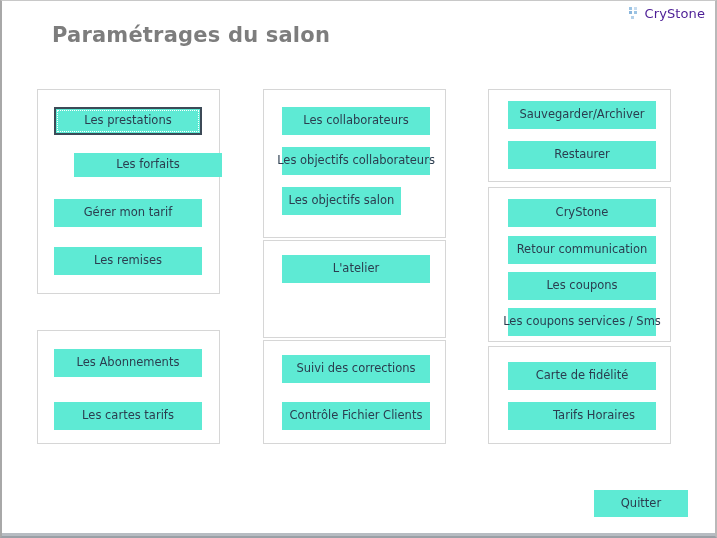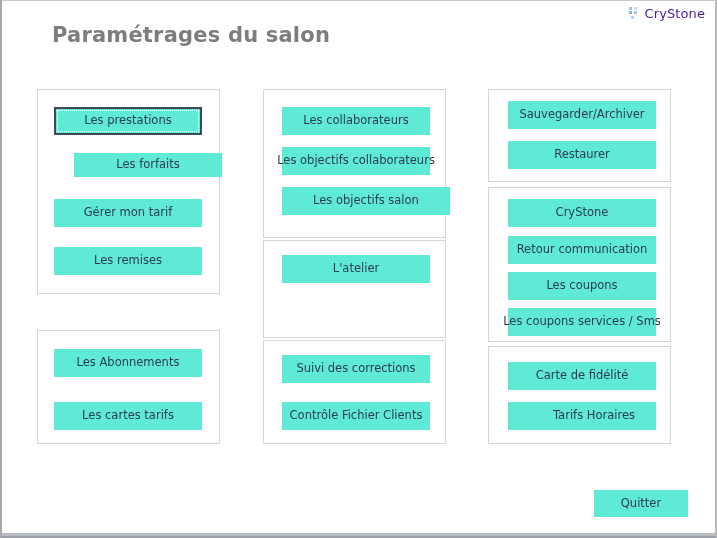--- a/index.html
+++ b/index.html
@@ -136,21 +136,21 @@
       <button class="btn focused" style="left: 52px; top: 106px; width: 148px; height: 28px;">Les prestations</button>
       <button class="btn" style="left: 52px; top: 152px; width: 148px; height: 24px; margin-left: 20px;">Les forfaits</button>
       <button class="btn" style="left: 52px; top: 198px; width: 148px; height: 28px;">Gérer mon tarif</button>
       <button class="btn" style="left: 52px; top: 246px; width: 148px; height: 28px;">Les remises</button>
       <div class="panel" style="left: 35px; top: 329px; width: 183px; height: 114px;"></div>
       <button class="btn" style="left: 52px; top: 348px; width: 148px; height: 28px;">Les Abonnements</button>
       <button class="btn" style="left: 52px; top: 401px; width: 148px; height: 28px;">Les cartes tarifs</button>
       <div class="panel" style="left: 261px; top: 88px; width: 183px; height: 149px;"></div>
       <button class="btn" style="left: 280px; top: 106px; width: 148px; height: 28px;">Les collaborateurs</button>
       <button class="btn" style="left: 280px; top: 146px; width: 148px; height: 28px;">Les objectifs collaborateurs</button>
-      <button class="btn" style="left: 280px; top: 186px; width: 168px; height: 28px;">Les objectifs salon</button>
+      <button class="btn" style="left: 280px; top: 186px; width: 119px; height: 28px;">Les objectifs salon</button>
       <div class="panel" style="left: 261px; top: 239px; width: 183px; height: 98px;"></div>
       <button class="btn" style="left: 280px; top: 254px; width: 148px; height: 28px;">L'atelier</button>
       <div class="panel" style="left: 261px; top: 339px; width: 183px; height: 104px;"></div>
       <button class="btn" style="left: 280px; top: 354px; width: 148px; height: 28px;">Suivi des corrections</button>
       <button class="btn" style="left: 280px; top: 401px; width: 148px; height: 28px;">Contrôle Fichier Clients</button>
       <div class="panel" style="left: 486px; top: 88px; width: 183px; height: 93px;"></div>
       <button class="btn" style="left: 506px; top: 100px; width: 148px; height: 28px;">Sauvegarder/Archiver</button>
       <button class="btn" style="left: 506px; top: 140px; width: 148px; height: 28px;">Restaurer</button>
       <div class="panel" style="left: 486px; top: 186px; width: 183px; height: 155px;"></div>
       <button class="btn" style="left: 506px; top: 198px; width: 148px; height: 28px;">CryStone</button>

